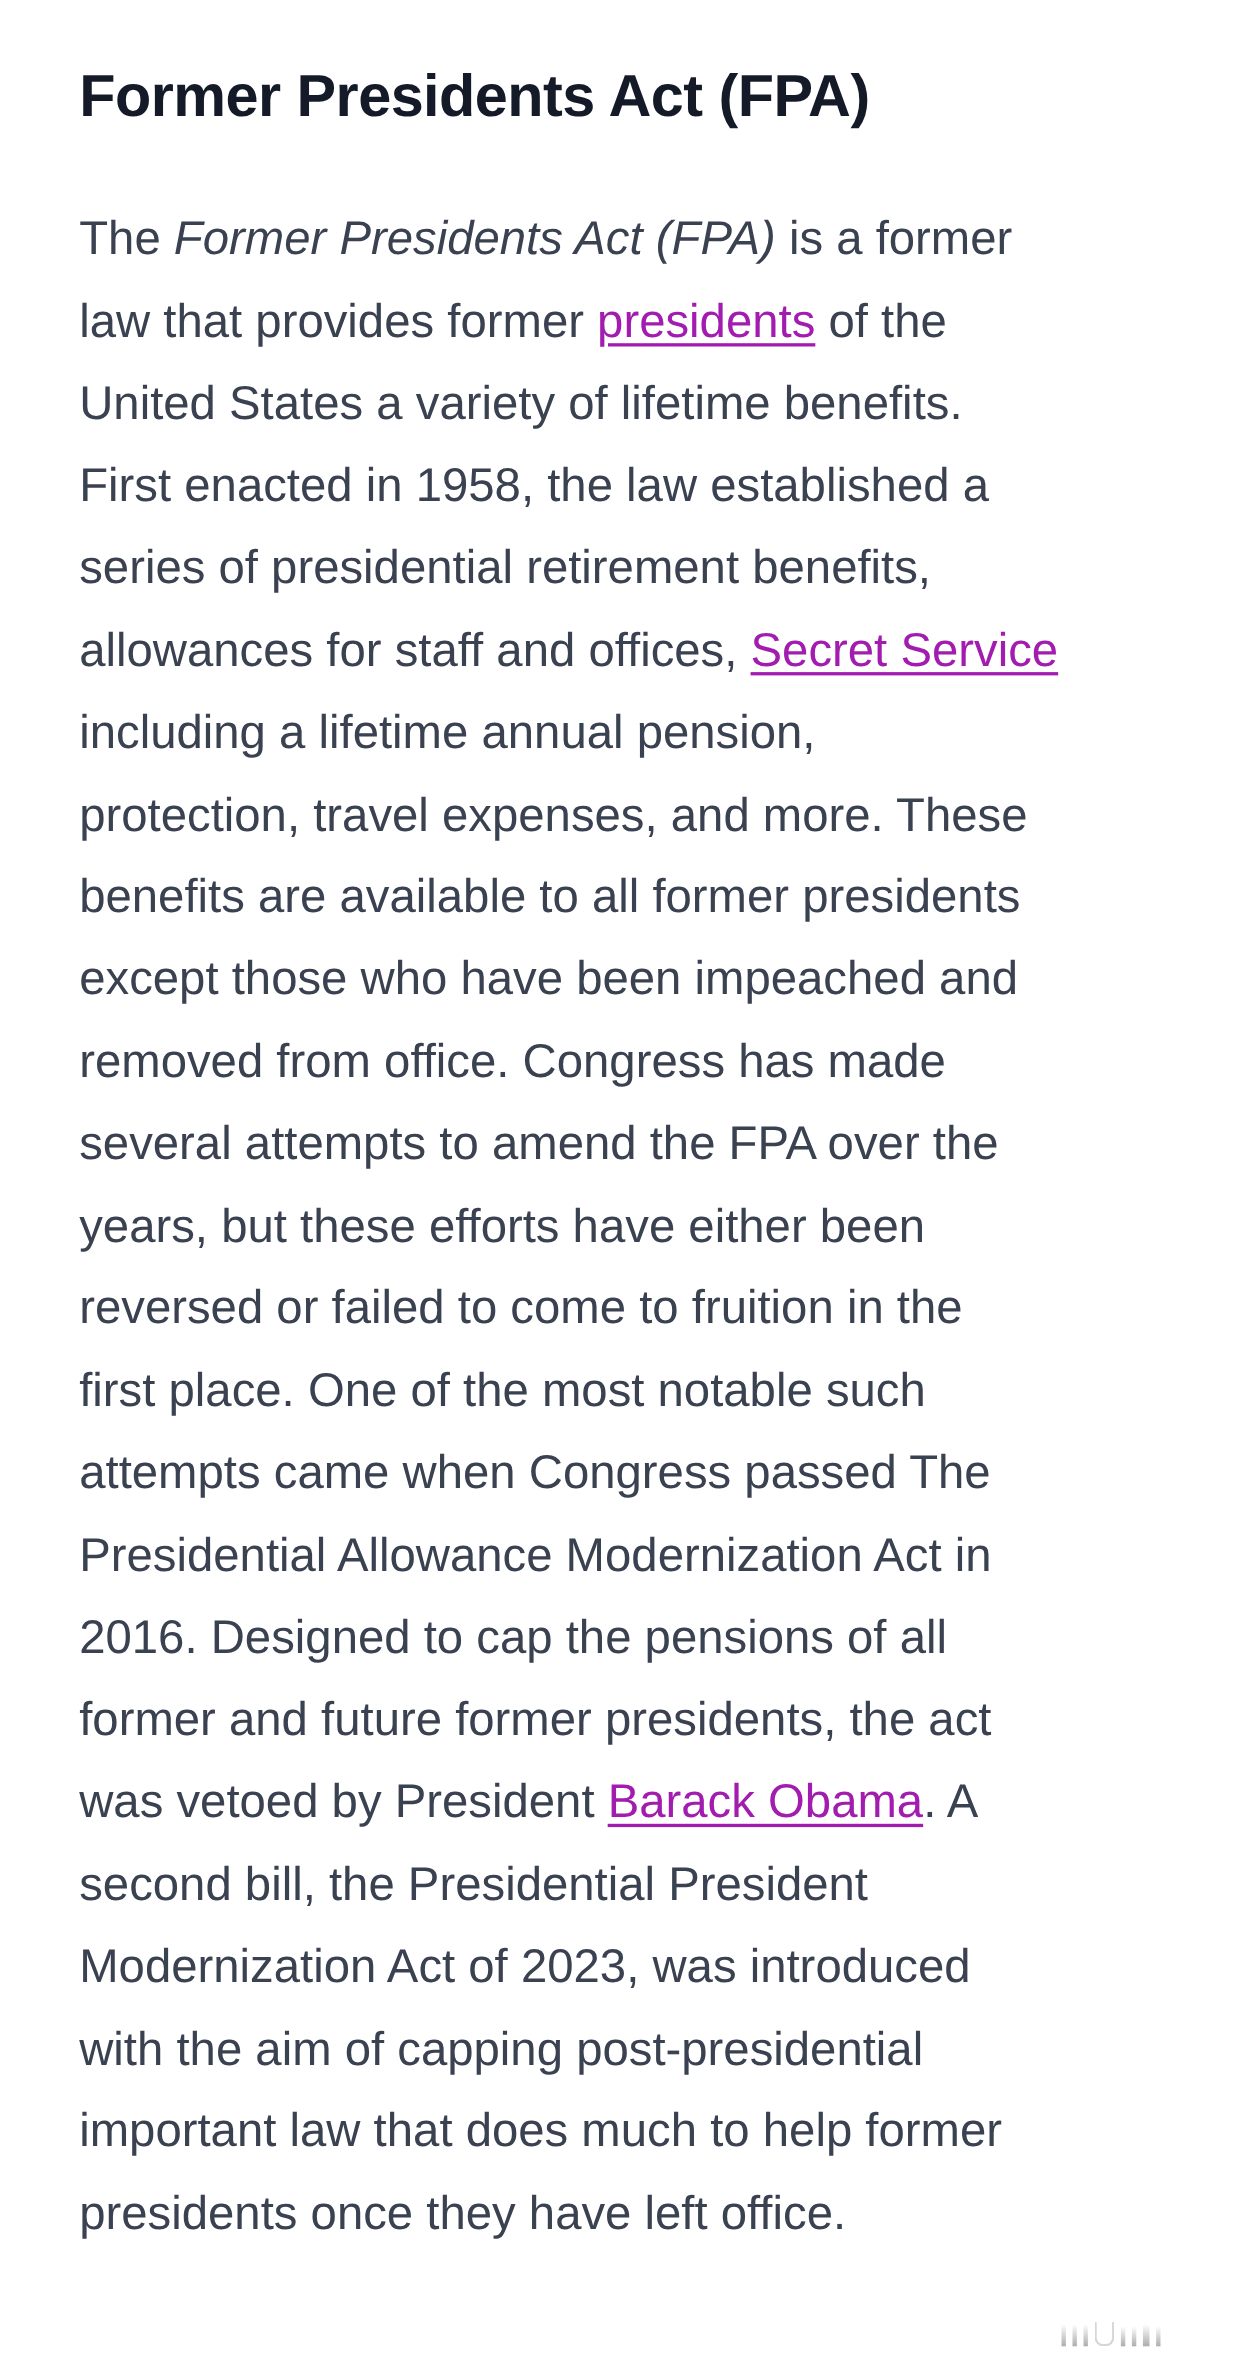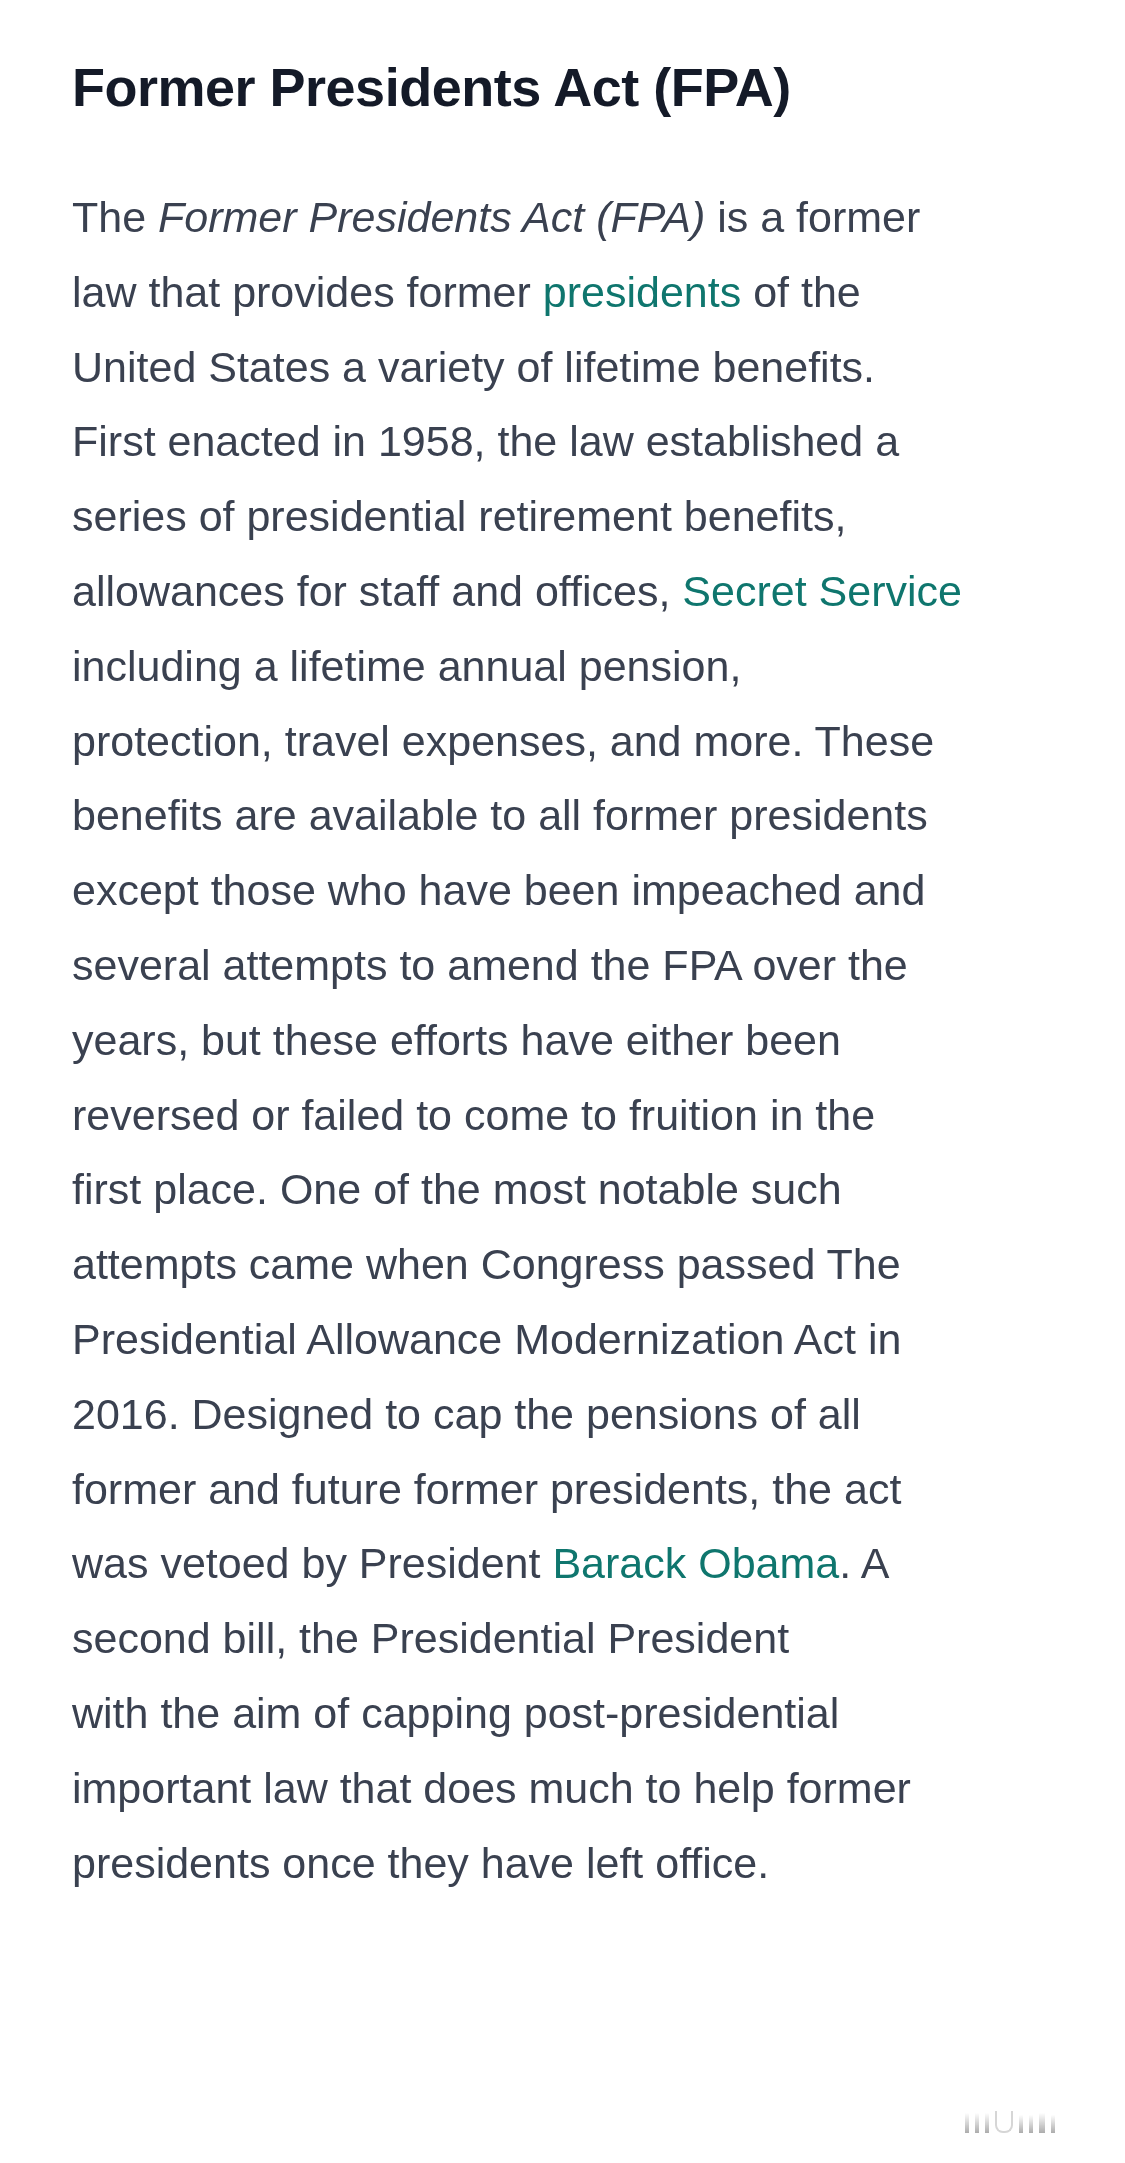--- a/index.html
+++ b/index.html
@@ -40,21 +40,22 @@
       font-size: 43px;
       line-height: 74.8px;
       color: #3a4150;
       margin: 0;
     }
     .line {
       display: block;
       white-space: nowrap;
     }
     .link {
-      color: #0f766e;
+      color: #a21caf;
+      text-decoration: underline;
       text-decoration-thickness: 3px;
       text-underline-offset: 6px;
       cursor: pointer;
     }
     em { font-style: italic; }
     .watermark {
       position: absolute;
       right: 30px;
       bottom: 30px;
       width: 130px;
@@ -80,30 +81,32 @@
     <span class="line"><span>The </span><em>Former Presidents Act (FPA)</em><span> is a former</span></span>
     <span class="line"><span>law that provides former </span><a class="link">presidents</a><span> of the</span></span>
     <span class="line">United States a variety of lifetime benefits.</span>
     <span class="line">First enacted in 1958, the law established a</span>
     <span class="line">series of presidential retirement benefits,</span>
     <span class="line"><span>allowances for staff and offices, </span><a class="link">Secret Service</a></span>
     <span class="line">including a lifetime annual pension,</span>
     <span class="line">protection, travel expenses, and more. These</span>
     <span class="line">benefits are available to all former presidents</span>
     <span class="line">except those who have been impeached and</span>
+    <span class="line">removed from office. Congress has made</span>
     <span class="line">several attempts to amend the FPA over the</span>
     <span class="line">years, but these efforts have either been</span>
     <span class="line">reversed or failed to come to fruition in the</span>
     <span class="line">first place. One of the most notable such</span>
     <span class="line">attempts came when Congress passed The</span>
     <span class="line">Presidential Allowance Modernization Act in</span>
     <span class="line">2016. Designed to cap the pensions of all</span>
     <span class="line">former and future former presidents, the act</span>
     <span class="line"><span>was vetoed by President </span><a class="link">Barack Obama</a><span>. A</span></span>
     <span class="line">second bill, the Presidential President</span>
+    <span class="line">Modernization Act of 2023, was introduced</span>
     <span class="line">with the aim of capping post-presidential</span>
     <span class="line">important law that does much to help former</span>
     <span class="line">presidents once they have left office.</span>
   </p>
 </div>
 
 <div class="watermark">
   <span style="height:20px"></span>
     <span style="height:20px"></span>
     <span style="height:20px"></span>

